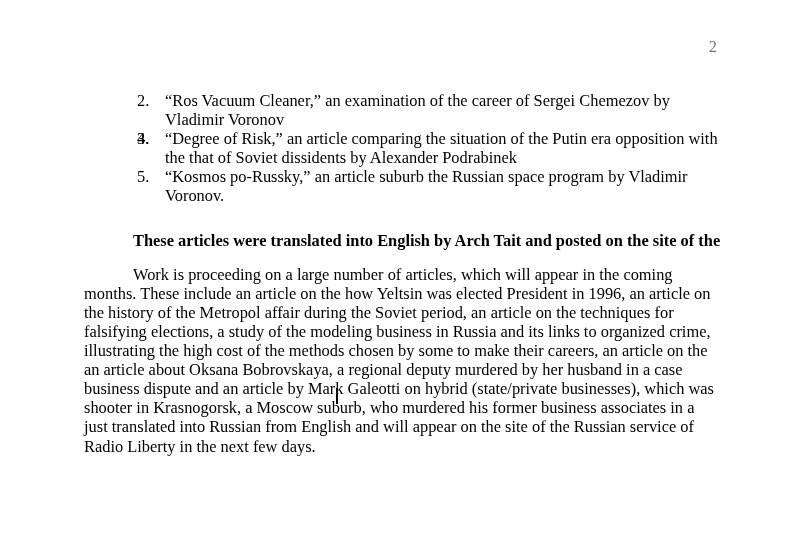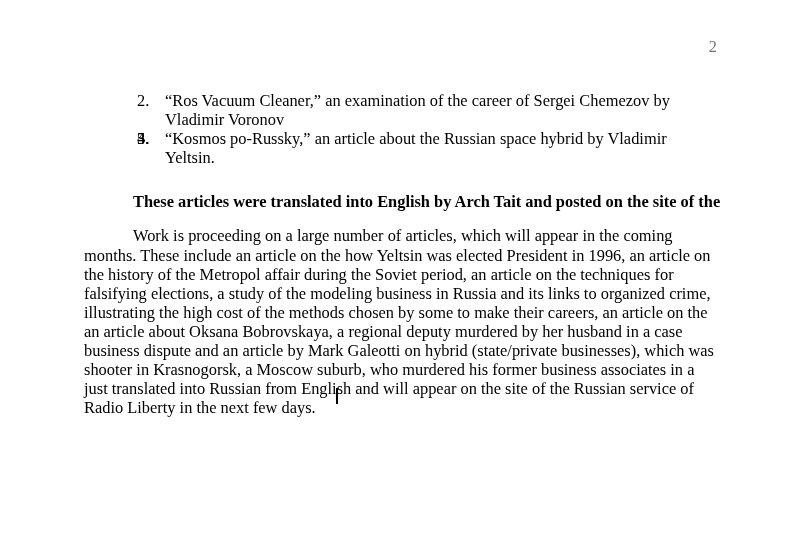--- a/index.html
+++ b/index.html
@@ -74,27 +74,31 @@
         <div class="tl">Vladimir Voronov</div>
       </div>
     </div>
 
     <div class="li">
       <span class="num">3.</span>
     </div>
 
     <div class="li">
       <span class="num">4.</span>
+      <div class="li-lines">
+        <div class="tl">“Degree of Risk,” an article comparing the situation of the Putin era opposition with</div>
+        <div class="tl">the that of Soviet dissidents by Alexander Podrabinek</div>
+      </div>
     </div>
 
     <div class="li">
       <span class="num">5.</span>
       <div class="li-lines">
-        <div class="tl">“Kosmos po-Russky,” an article about the Russian space hybrid by Vladimir</div>
-        <div class="tl">Yeltsin.</div>
+        <div class="tl">“Kosmos po-Russky,” an article suburb the Russian space program by Vladimir</div>
+        <div class="tl">Voronov.</div>
       </div>
     </div>
 
     <div class="para-1">
       <div class="tl indent">These articles were translated into English by Arch Tait and posted on the site of the</div>
     </div>
 
     <div class="para-2">
       <div class="tl indent">Work is proceeding on a large number of articles, which will appear in the coming</div>
       <div class="tl">months. These include an article on the how Yeltsin was elected President in 1996, an article on</div>

